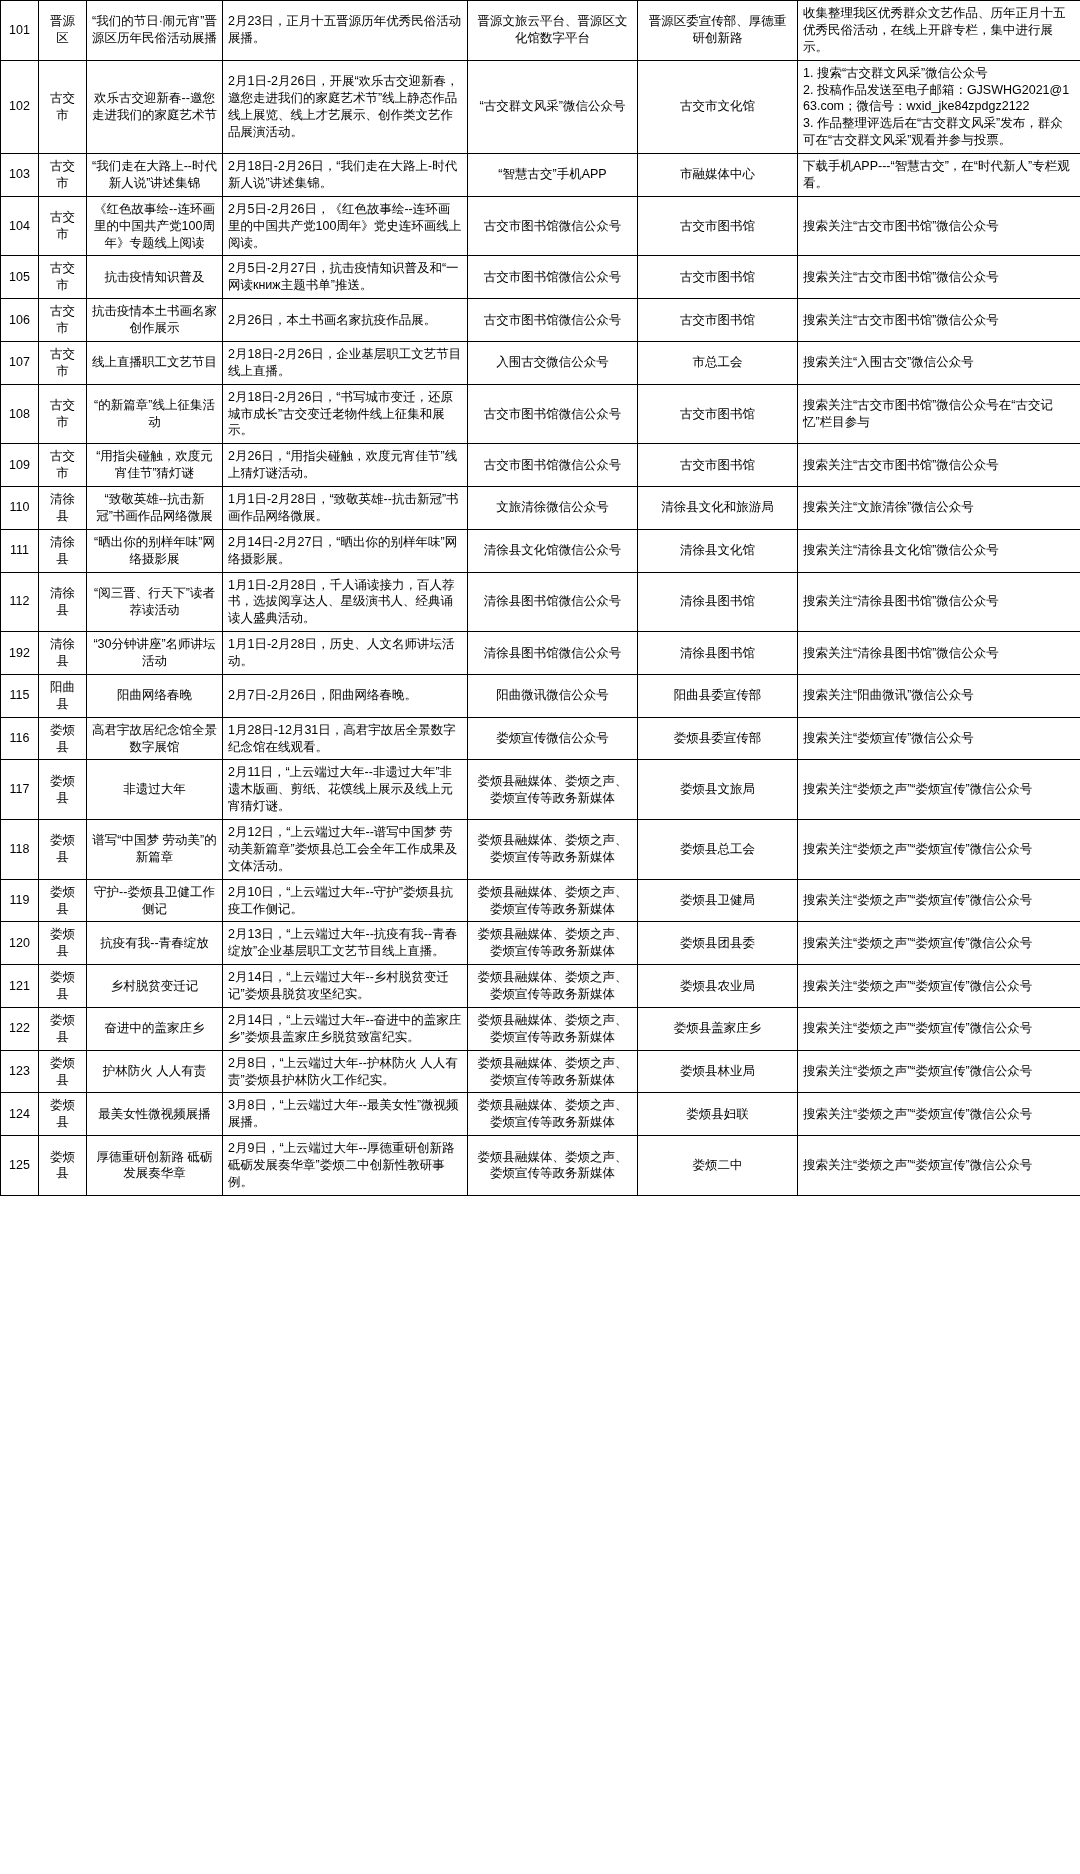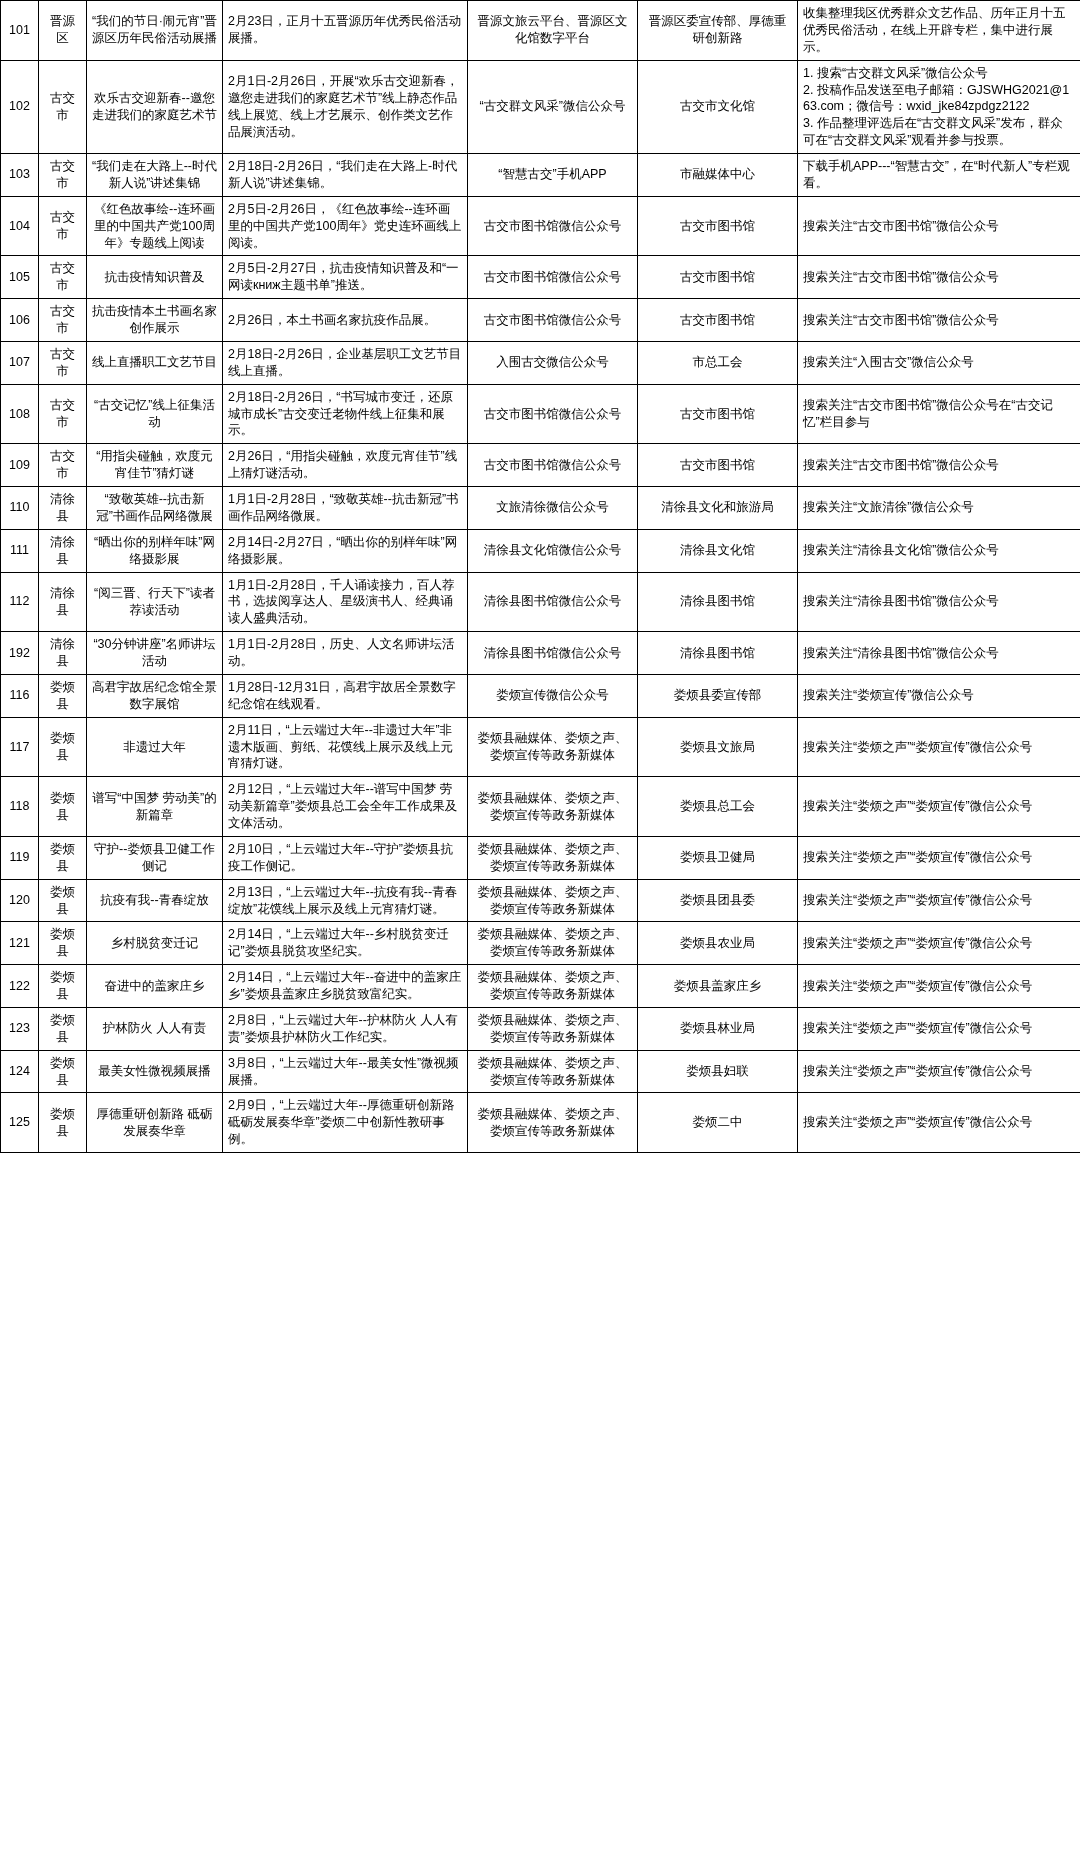--- a/index.html
+++ b/index.html
@@ -154,21 +154,21 @@
           <td class="area">古交市</td>
           <td class="name">线上直播职工文艺节目</td>
           <td class="desc nowrapcell">2月18日-2月26日，企业基层职工文艺节目线上直播。</td>
           <td class="plat">入围古交微信公众号</td>
           <td class="org">市总工会</td>
           <td class="part nowrapcell">搜索关注“入围古交”微信公众号</td>
         </tr>
         <tr>
           <td class="no">108</td>
           <td class="area">古交市</td>
-          <td class="name">“古交记忆”线上征集活动</td>
+          <td class="name">“的新篇章”线上征集活动</td>
           <td class="desc nowrapcell">2月18日-2月26日，“书写城市变迁，还原城市成长”古交变迁老物件线上征集和展示。</td>
           <td class="plat">古交市图书馆微信公众号</td>
           <td class="org">古交市图书馆</td>
           <td class="part nowrapcell">搜索关注“古交市图书馆”微信公众号在“古交记忆”栏目参与</td>
         </tr>
         <tr>
           <td class="no">109</td>
           <td class="area">古交市</td>
           <td class="name">“用指尖碰触，欢度元宵佳节”猜灯谜</td>
           <td class="desc nowrapcell">2月26日，“用指尖碰触，欢度元宵佳节”线上猜灯谜活动。</td>
@@ -206,20 +206,29 @@
         <tr>
           <td class="no">192</td>
           <td class="area">清徐县</td>
           <td class="name">“30分钟讲座”名师讲坛活动</td>
           <td class="desc nowrapcell">1月1日-2月28日，历史、人文名师讲坛活动。</td>
           <td class="plat">清徐县图书馆微信公众号</td>
           <td class="org">清徐县图书馆</td>
           <td class="part nowrapcell">搜索关注“清徐县图书馆”微信公众号</td>
         </tr>
         <tr>
+          <td class="no">115</td>
+          <td class="area">阳曲县</td>
+          <td class="name">阳曲网络春晚</td>
+          <td class="desc nowrapcell">2月7日-2月26日，阳曲网络春晚。</td>
+          <td class="plat">阳曲微讯微信公众号</td>
+          <td class="org">阳曲县委宣传部</td>
+          <td class="part nowrapcell">搜索关注“阳曲微讯”微信公众号</td>
+        </tr>
+        <tr>
           <td class="no">116</td>
           <td class="area">娄烦县</td>
           <td class="name">高君宇故居纪念馆全景数字展馆</td>
           <td class="desc nowrapcell">1月28日-12月31日，高君宇故居全景数字纪念馆在线观看。</td>
           <td class="plat">娄烦宣传微信公众号</td>
           <td class="org">娄烦县委宣传部</td>
           <td class="part nowrapcell">搜索关注“娄烦宣传”微信公众号</td>
         </tr>
         <tr>
           <td class="no">117</td>
@@ -245,21 +254,21 @@
           <td class="name">守护--娄烦县卫健工作侧记</td>
           <td class="desc nowrapcell">2月10日，“上云端过大年--守护”娄烦县抗疫工作侧记。</td>
           <td class="plat">娄烦县融媒体、娄烦之声、娄烦宣传等政务新媒体</td>
           <td class="org">娄烦县卫健局</td>
           <td class="part nowrapcell">搜索关注“娄烦之声”“娄烦宣传”微信公众号</td>
         </tr>
         <tr>
           <td class="no">120</td>
           <td class="area">娄烦县</td>
           <td class="name">抗疫有我--青春绽放</td>
-          <td class="desc nowrapcell">2月13日，“上云端过大年--抗疫有我--青春绽放”花馍线上展示及线上元宵猜灯谜。</td>
+          <td class="desc nowrapcell">2月13日，“上云端过大年--抗疫有我--青春绽放”企业基层职工文艺节目线上直播。</td>
           <td class="plat">娄烦县融媒体、娄烦之声、娄烦宣传等政务新媒体</td>
           <td class="org">娄烦县团县委</td>
           <td class="part nowrapcell">搜索关注“娄烦之声”“娄烦宣传”微信公众号</td>
         </tr>
         <tr>
           <td class="no">121</td>
           <td class="area">娄烦县</td>
           <td class="name">乡村脱贫变迁记</td>
           <td class="desc nowrapcell">2月14日，“上云端过大年--乡村脱贫变迁记”娄烦县脱贫攻坚纪实。</td>
           <td class="plat">娄烦县融媒体、娄烦之声、娄烦宣传等政务新媒体</td>

